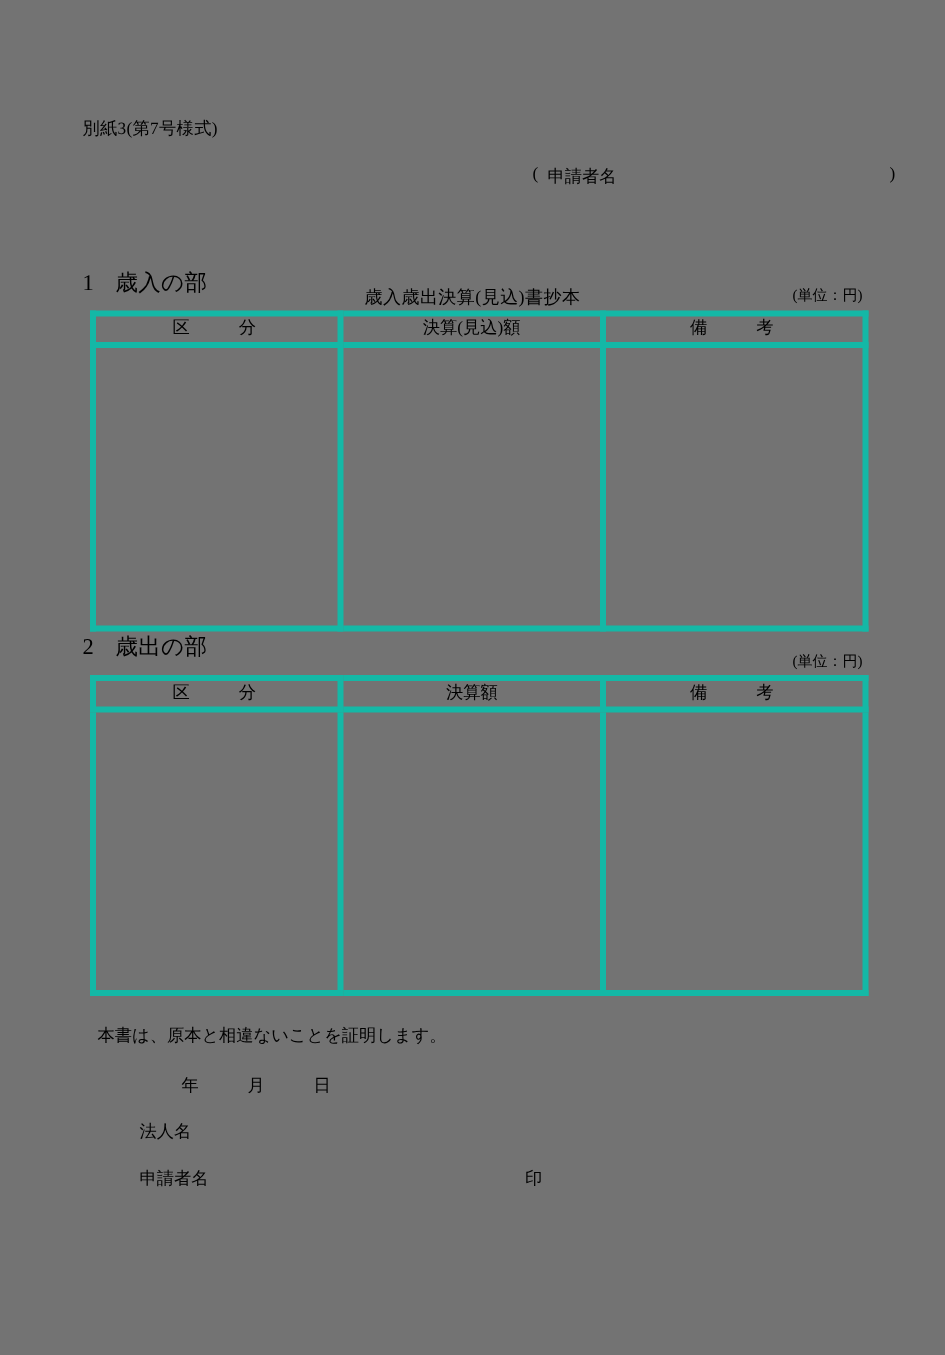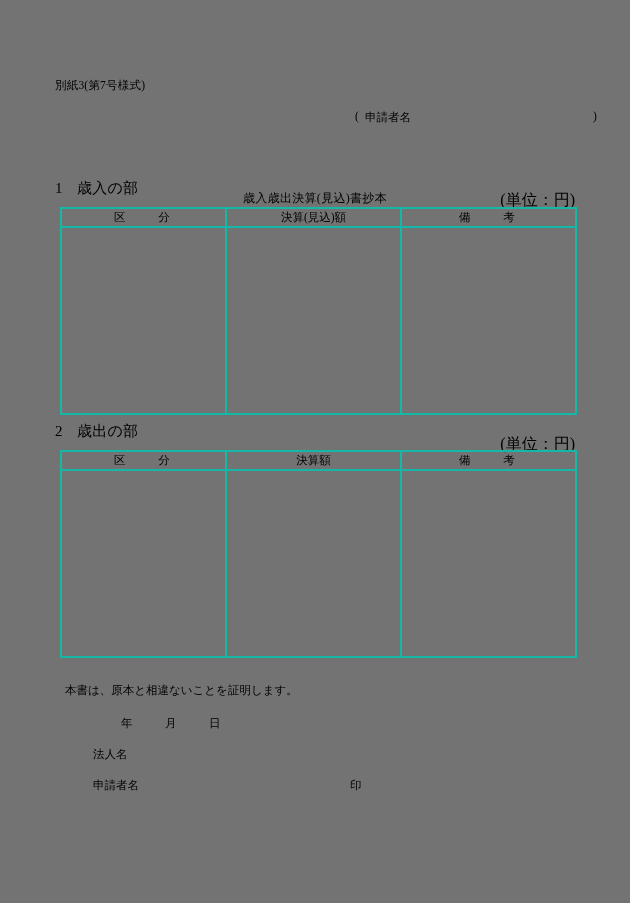--- a/index.html
+++ b/index.html
@@ -60,35 +60,35 @@
     position: absolute;
     font-size: 15px;
     letter-spacing: 0.2px;
   }
   .sh1 { left: 0px; top: 179px; }
   .sh2 { left: 0px; top: 422px; }
   .sh-num { display: inline-block; width: 22px; }
 
   .unit-note {
     position: absolute;
-    font-size: 16px;
+    font-size: 10px;
     right: 0px;
   }
   .un1 { top: 190px; }
   .un2 { top: 434px; }
 
   table.fin {
     position: absolute;
     left: 5px;
     width: 515px;
     border-collapse: collapse;
     table-layout: fixed;
   }
   table.fin th, table.fin td {
-    border: 2px solid #14b8a6;
+    border: 4px solid #14b8a6;
     font-weight: normal;
     font-size: 11.5px;
     padding: 0;
     text-align: center;
     vertical-align: middle;
   }
   table.fin th {
     height: 17px;
     line-height: 17px;
   }

